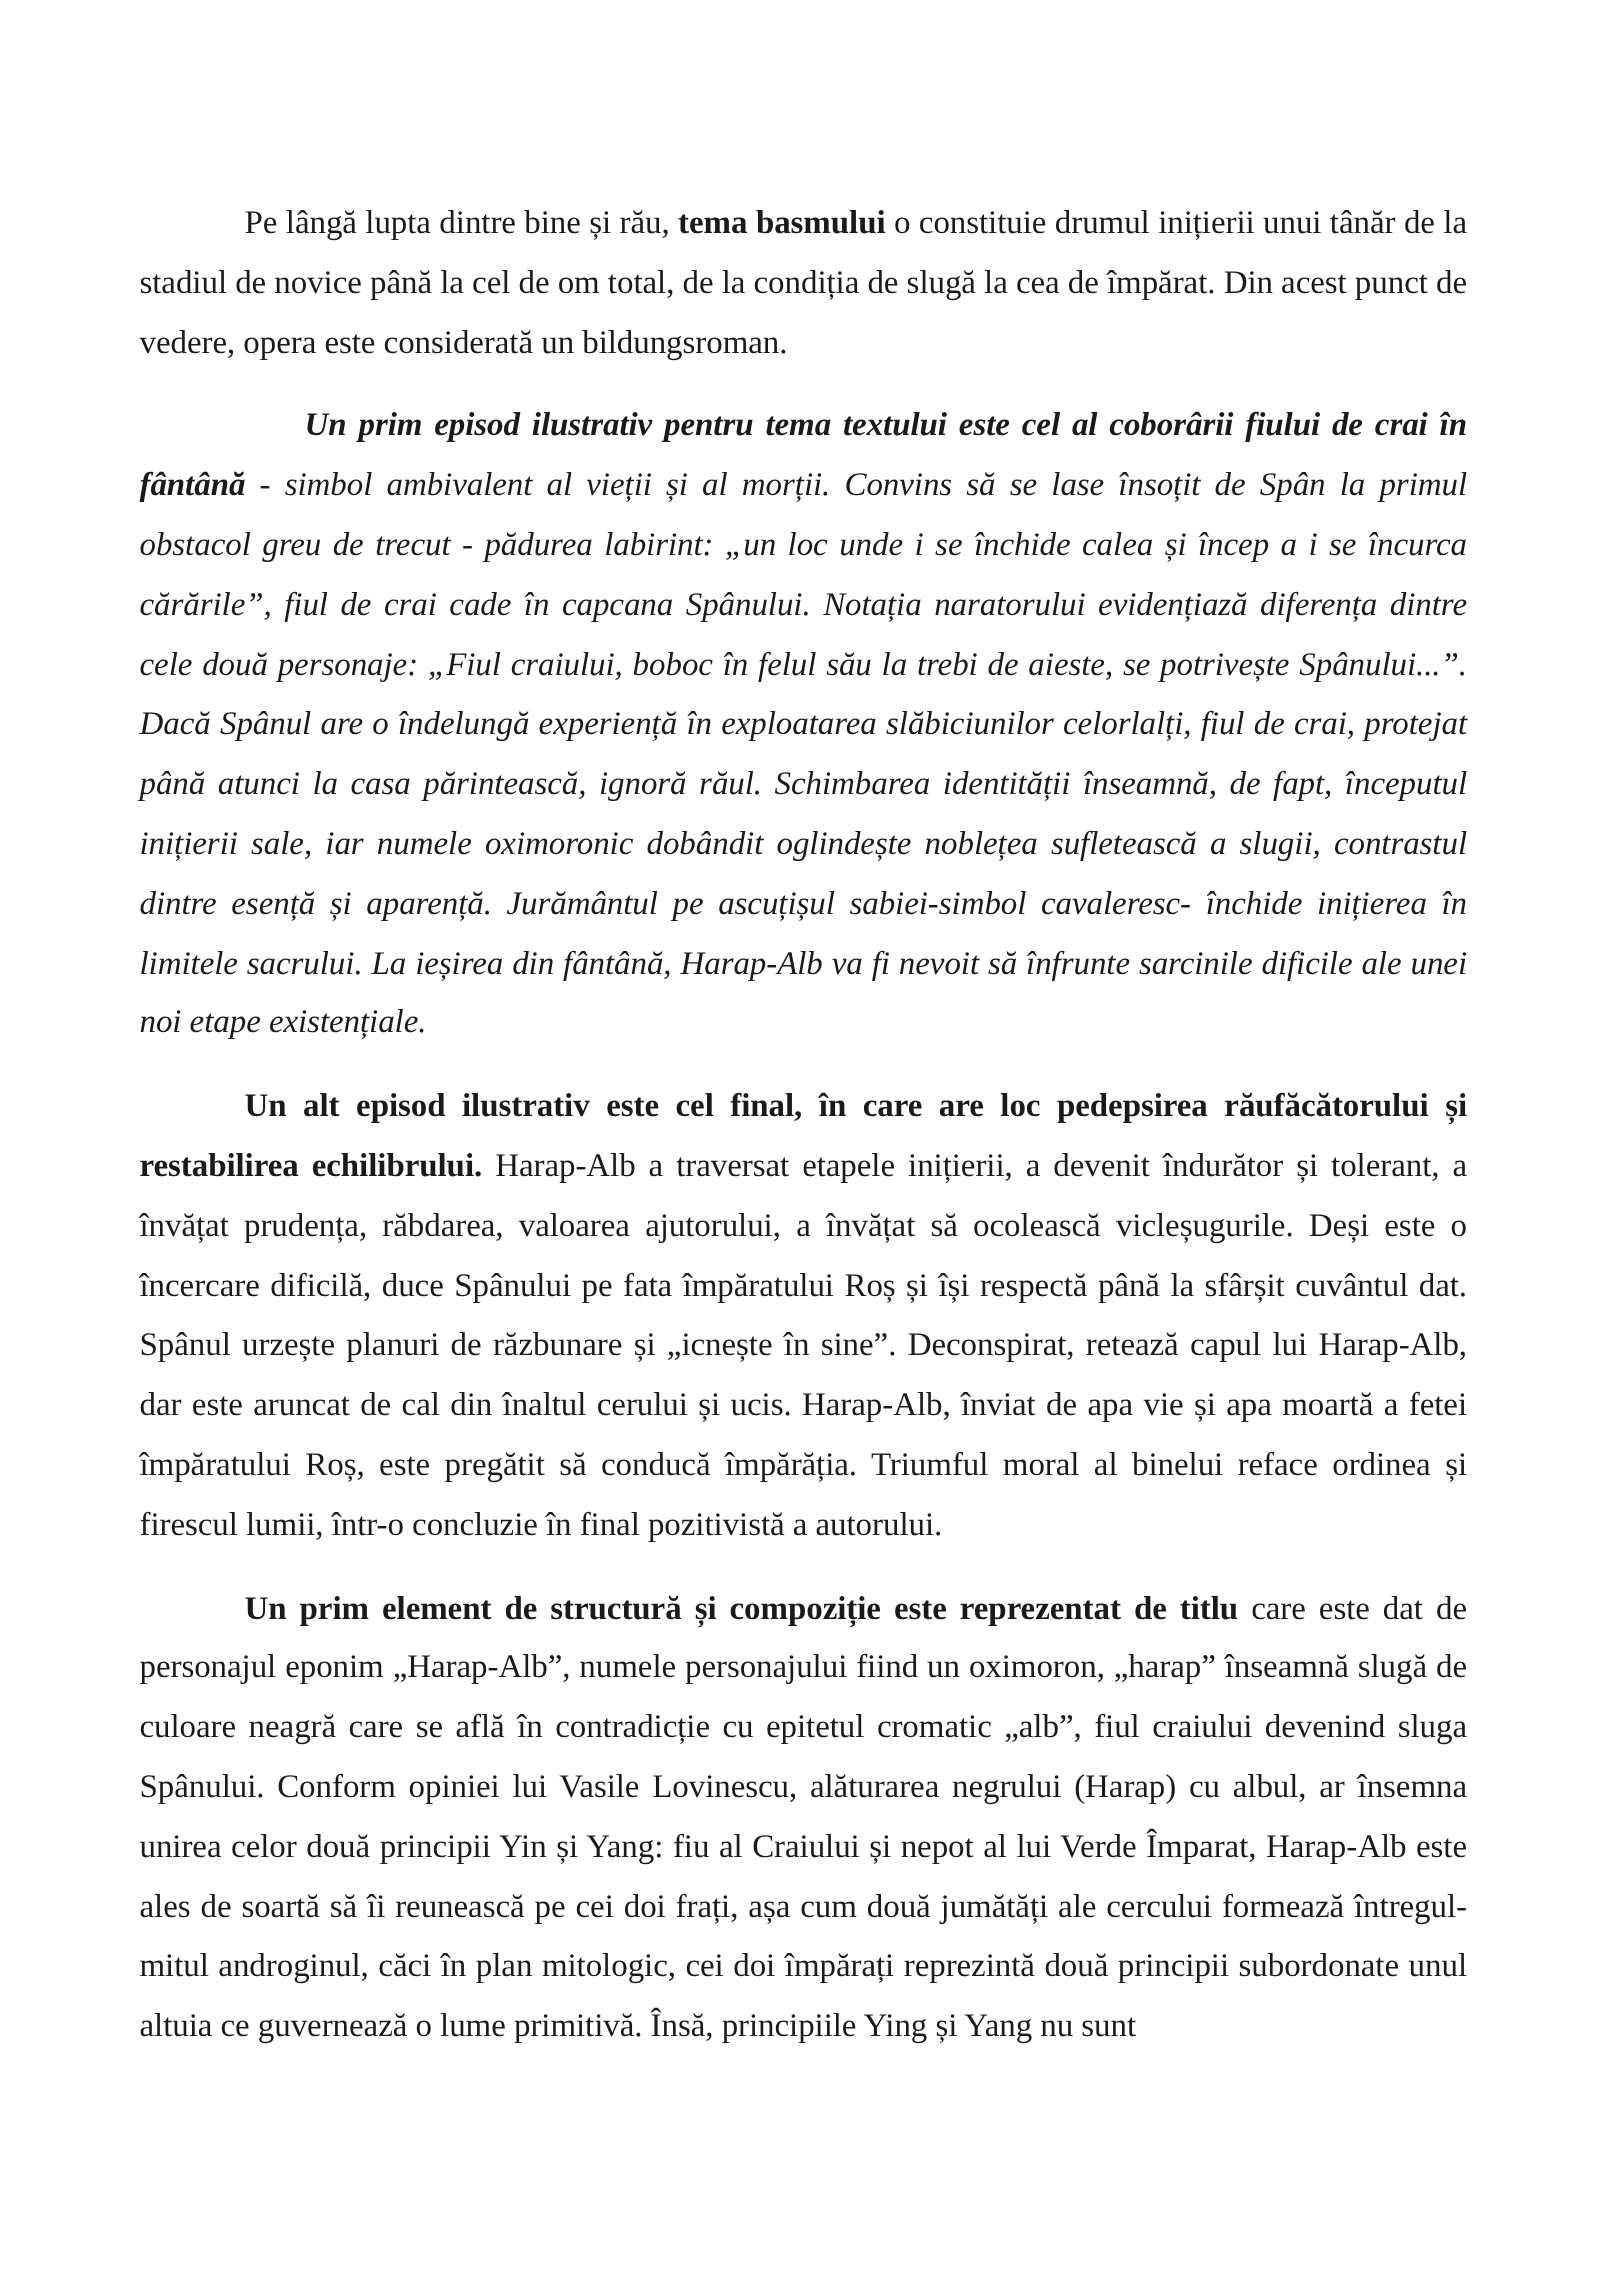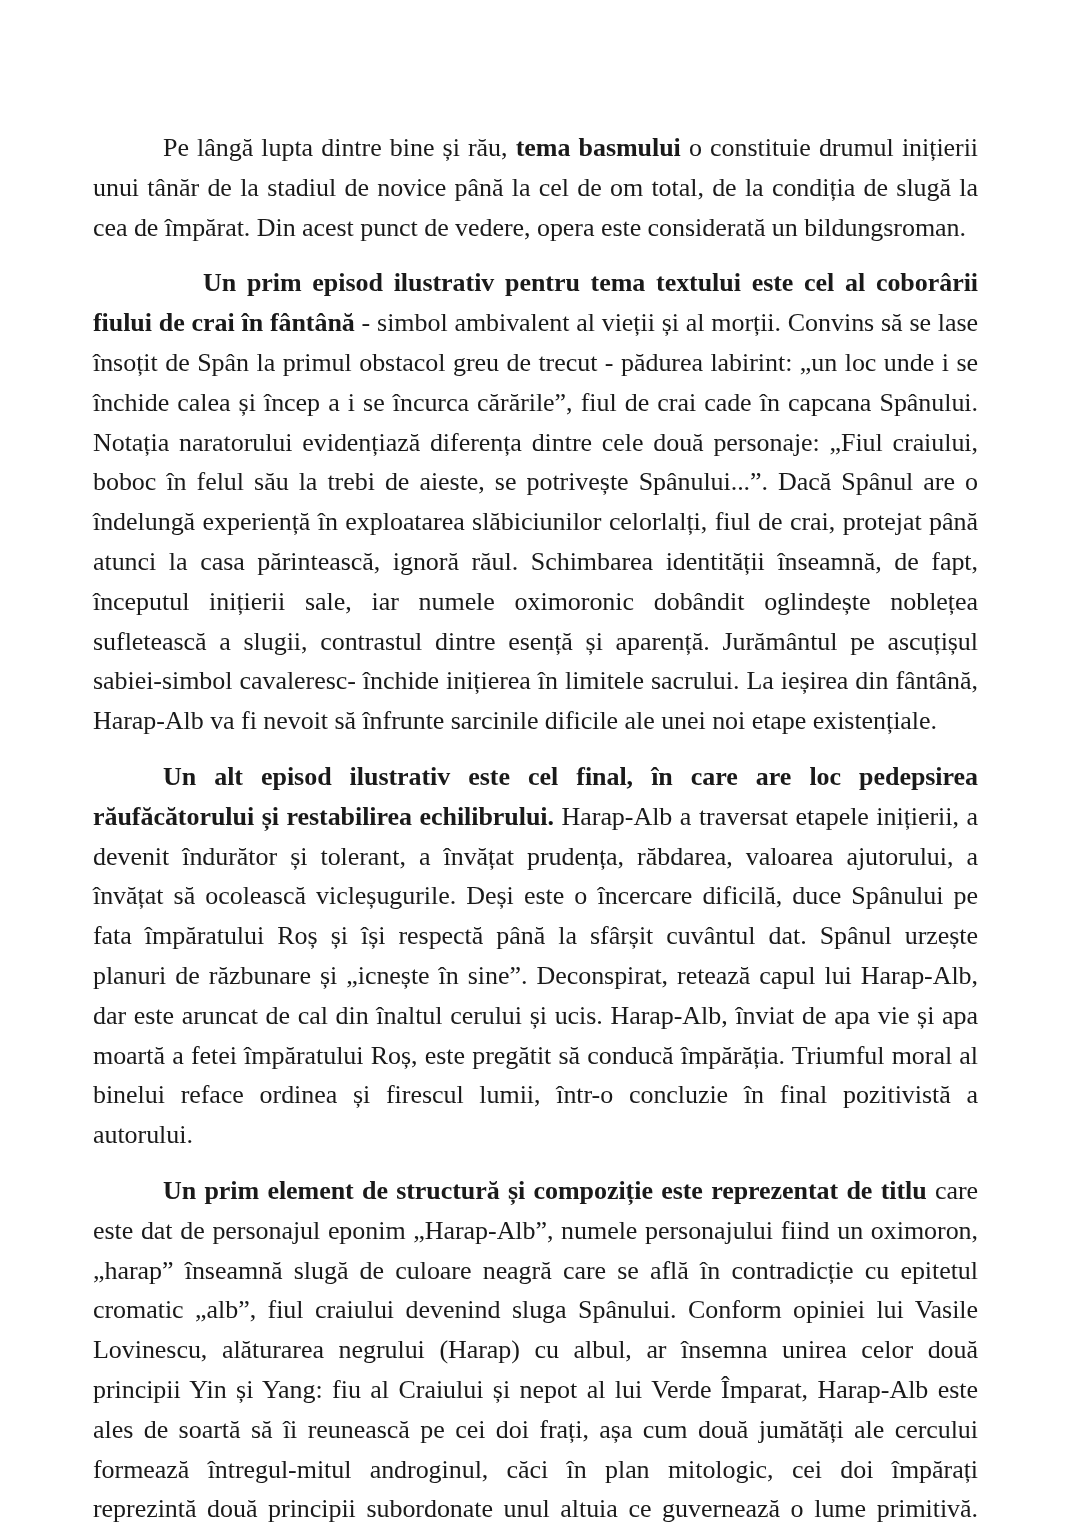--- a/index.html
+++ b/index.html
@@ -16,31 +16,32 @@
       color: #1a1a1a;
     }
     .page {
       position: absolute;
       left: 93px;
       top: 128px;
       width: 900px;
     }
     .para {
       margin: 0 15px 16px 0;
-      font-size: 26px;
+      font-size: 22px;
       line-height: 39.8px;
       text-align: justify;
       text-indent: 70px;
       letter-spacing: -0.05px;
     }
     .para b {
       font-weight: bold;
     }
     .para.p2 {
       text-indent: 110px;
+      font-style: italic;
     }
   </style>
 </head>
 <body>
 
 <div class="page">
   <p class="para p1">
     <span>Pe lângă lupta dintre bine și rău, </span><b>tema basmului</b><span> o constituie drumul inițierii unui tânăr de la stadiul de novice până la cel de om total, de la condiția de slugă la cea de împărat. Din acest punct de vedere, opera este considerată un bildungsroman.</span>
   </p>
   <p class="para p2">

